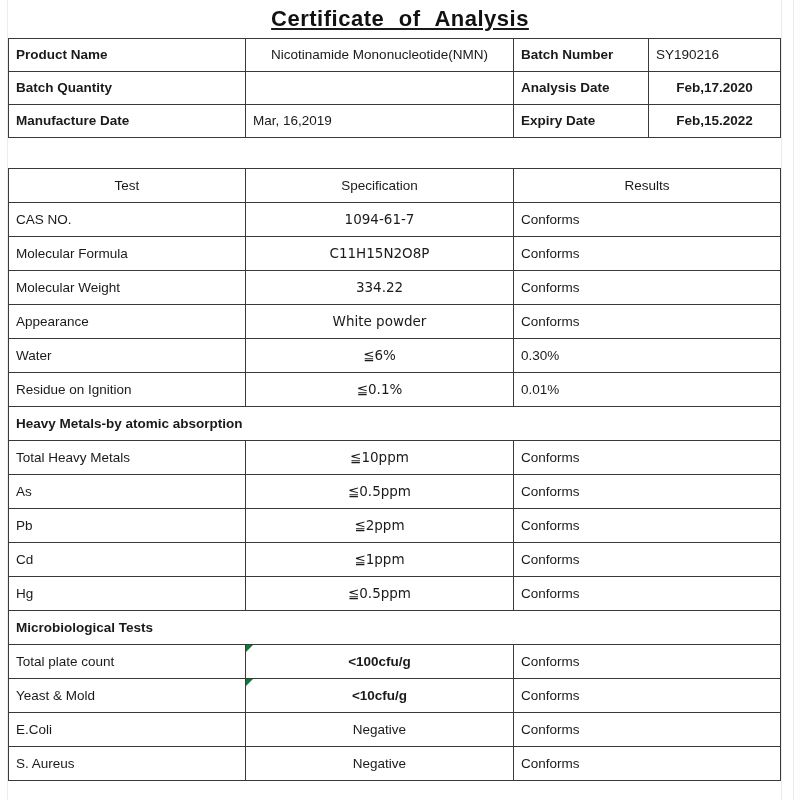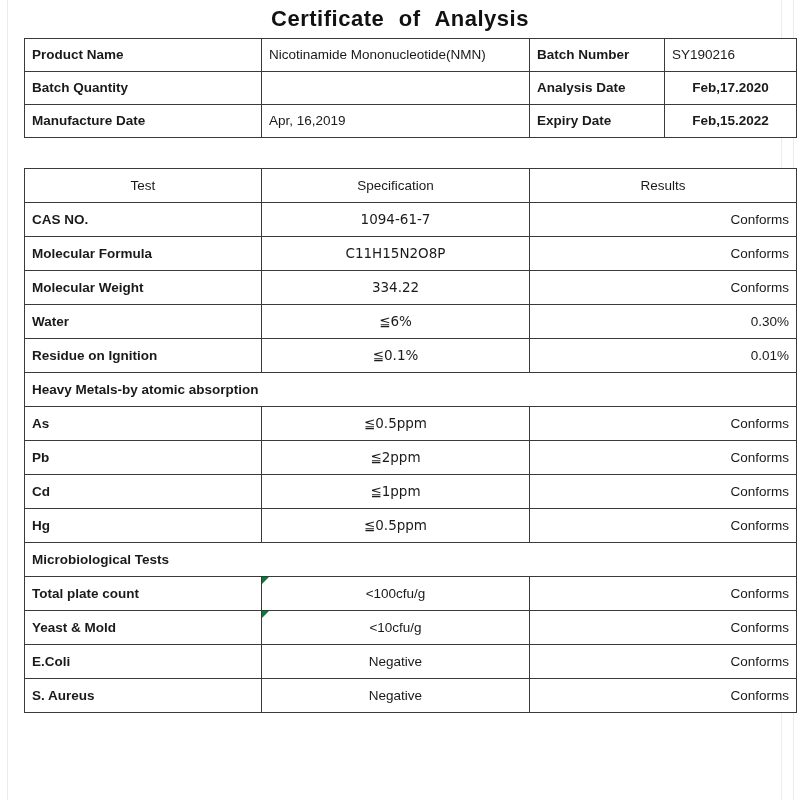--- a/index.html
+++ b/index.html
@@ -36,34 +36,35 @@
   
   #title-bar {
     position: absolute;
     left: 0;
     top: 0;
     width: 800px;
     height: 38px;
     display: flex;
     align-items: center;
     justify-content: center;
+    text-decoration: underline;
   }
   #doc-title {
     font-size: 22px;
     font-weight: bold;
     letter-spacing: 0.5px;
     word-spacing: 8px;
     color: #111111;
     white-space: nowrap;
   }
 
   
   .coa-table {
     position: absolute;
-    left: 24px;
+    left: 8px;
     width: 772px;
     border-collapse: collapse;
     table-layout: fixed;
     background: #7dd3fc;
   }
   .coa-table td {
     border: 1px solid #3a3a3a;
     padding: 0 7px;
     font-size: 13.5px;
     line-height: 1.15;
@@ -82,41 +83,42 @@
   }
   .val-center {
     text-align: left;
   }
   .val-center-bold {
     text-align: center;
     font-weight: bold;
     margin-left: 17px;
   }
   .val-fit {
+    text-align: center;
     font-size: 13px;
   }
 
   
   #main-table { top: 168px; }
   #main-table td { height: 33px; }
   .th {
     text-align: center;
     font-weight: normal;
     font-size: 14px;
   }
-  .test-name { text-align: left; font-weight: bold; }
+  .test-name { text-align: left; }
   .spec  { text-align: center; }
-  .result{ text-align: right; }
+  .result{ text-align: left; }
   .section-head {
     text-align: left;
     font-weight: bold;
   }
 
   
-  .flagged { position: relative; }
+  .flagged { position: relative; font-weight: bold; }
   .flagged::before {
     content: "";
     position: absolute;
     top: 0;
     left: 0;
     width: 0;
     height: 0;
     border-top: 7px solid #0b7a39;
     border-right: 7px solid transparent;
     pointer-events: none;
@@ -156,21 +158,21 @@
         <td class="val-center">SY190216</td>
       </tr>
       <tr>
         <td class="lbl">Batch Quantity</td>
         <td class="val-center"></td>
         <td class="lbl">Analysis Date</td>
         <td class="val-center-bold">Feb,17.2020</td>
       </tr>
       <tr>
         <td class="lbl">Manufacture Date</td>
-        <td class="val-center">Apr, 16,2019</td>
+        <td class="val-center">Mar, 16,2019</td>
         <td class="lbl">Expiry Date</td>
         <td class="val-center-bold">Feb,15.2022</td>
       </tr>
     </tbody>
   </table>
 
   <table id="main-table" class="coa-table">
     <colgroup>
       <col style="width:237px;">
       <col style="width:268px;">
@@ -191,33 +193,43 @@
           <td class="test-name">Molecular Formula</td>
           <td class="spec leq">C11H15N2O8P</td>
           <td class="result">Conforms</td>
         </tr>
         <tr>
           <td class="test-name">Molecular Weight</td>
           <td class="spec leq">334.22</td>
           <td class="result">Conforms</td>
         </tr>
         <tr>
+          <td class="test-name">Appearance</td>
+          <td class="spec leq">White powder</td>
+          <td class="result">Conforms</td>
+        </tr>
+        <tr>
           <td class="test-name">Water</td>
           <td class="spec leq">≦6%</td>
           <td class="result">0.30%</td>
         </tr>
         <tr>
           <td class="test-name">Residue on Ignition</td>
           <td class="spec leq">≦0.1%</td>
           <td class="result">0.01%</td>
         </tr>
         <tr>
           <td class="section-head" colspan="3">Heavy Metals-by atomic absorption</td>
         </tr>
         <tr>
+          <td class="test-name">Total Heavy Metals</td>
+          <td class="spec leq">≦10ppm</td>
+          <td class="result">Conforms</td>
+        </tr>
+        <tr>
           <td class="test-name">As</td>
           <td class="spec leq">≦0.5ppm</td>
           <td class="result">Conforms</td>
         </tr>
         <tr>
           <td class="test-name">Pb</td>
           <td class="spec leq">≦2ppm</td>
           <td class="result">Conforms</td>
         </tr>
         <tr>

